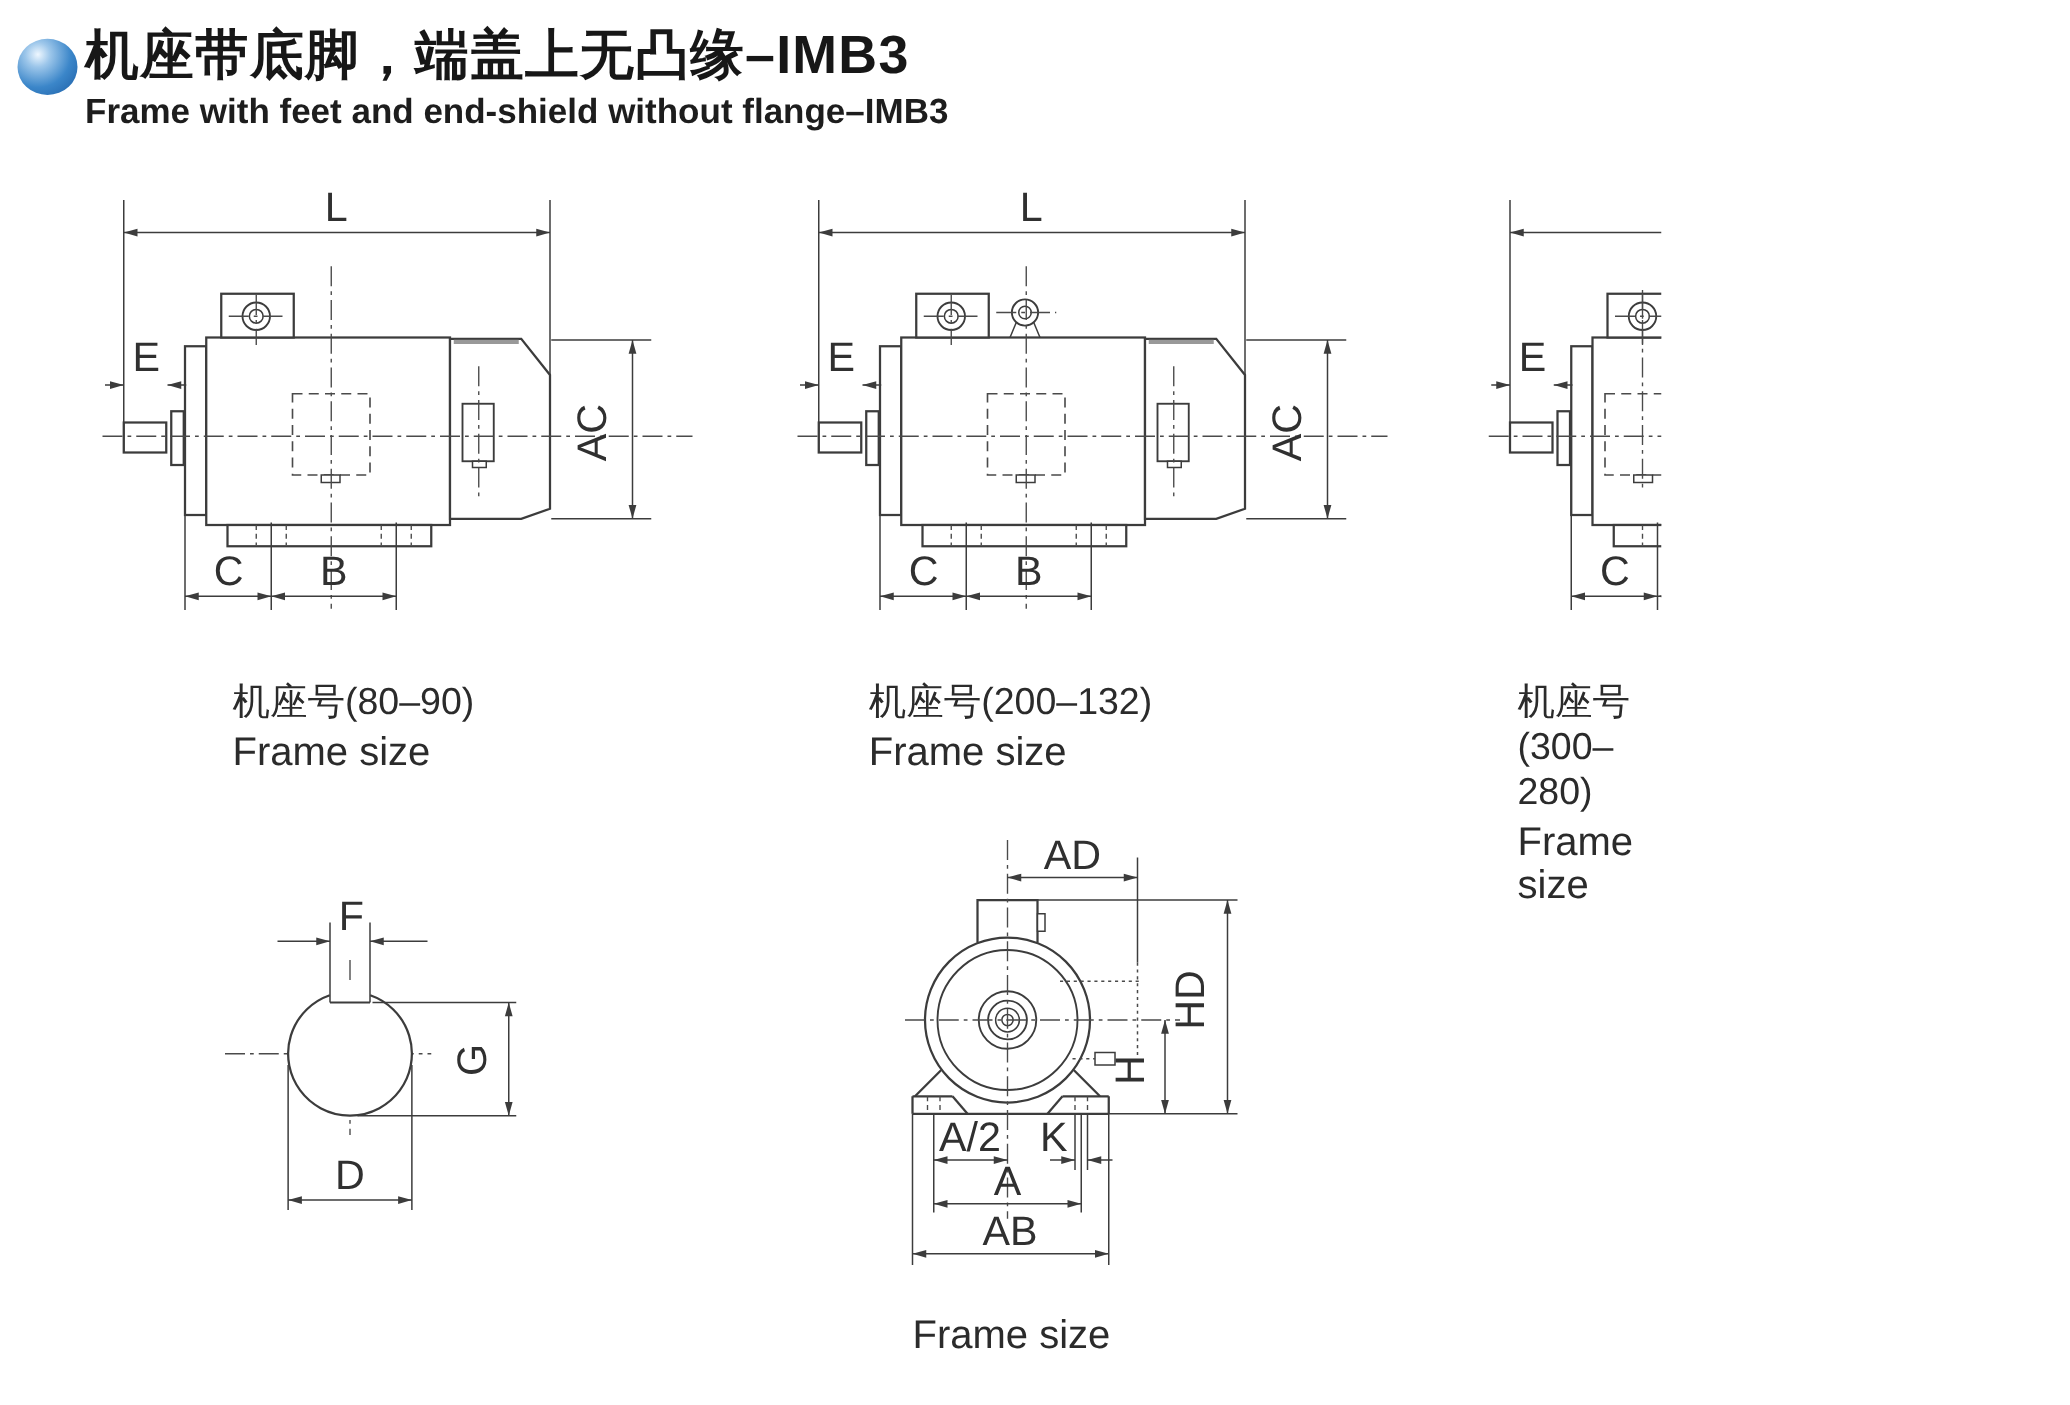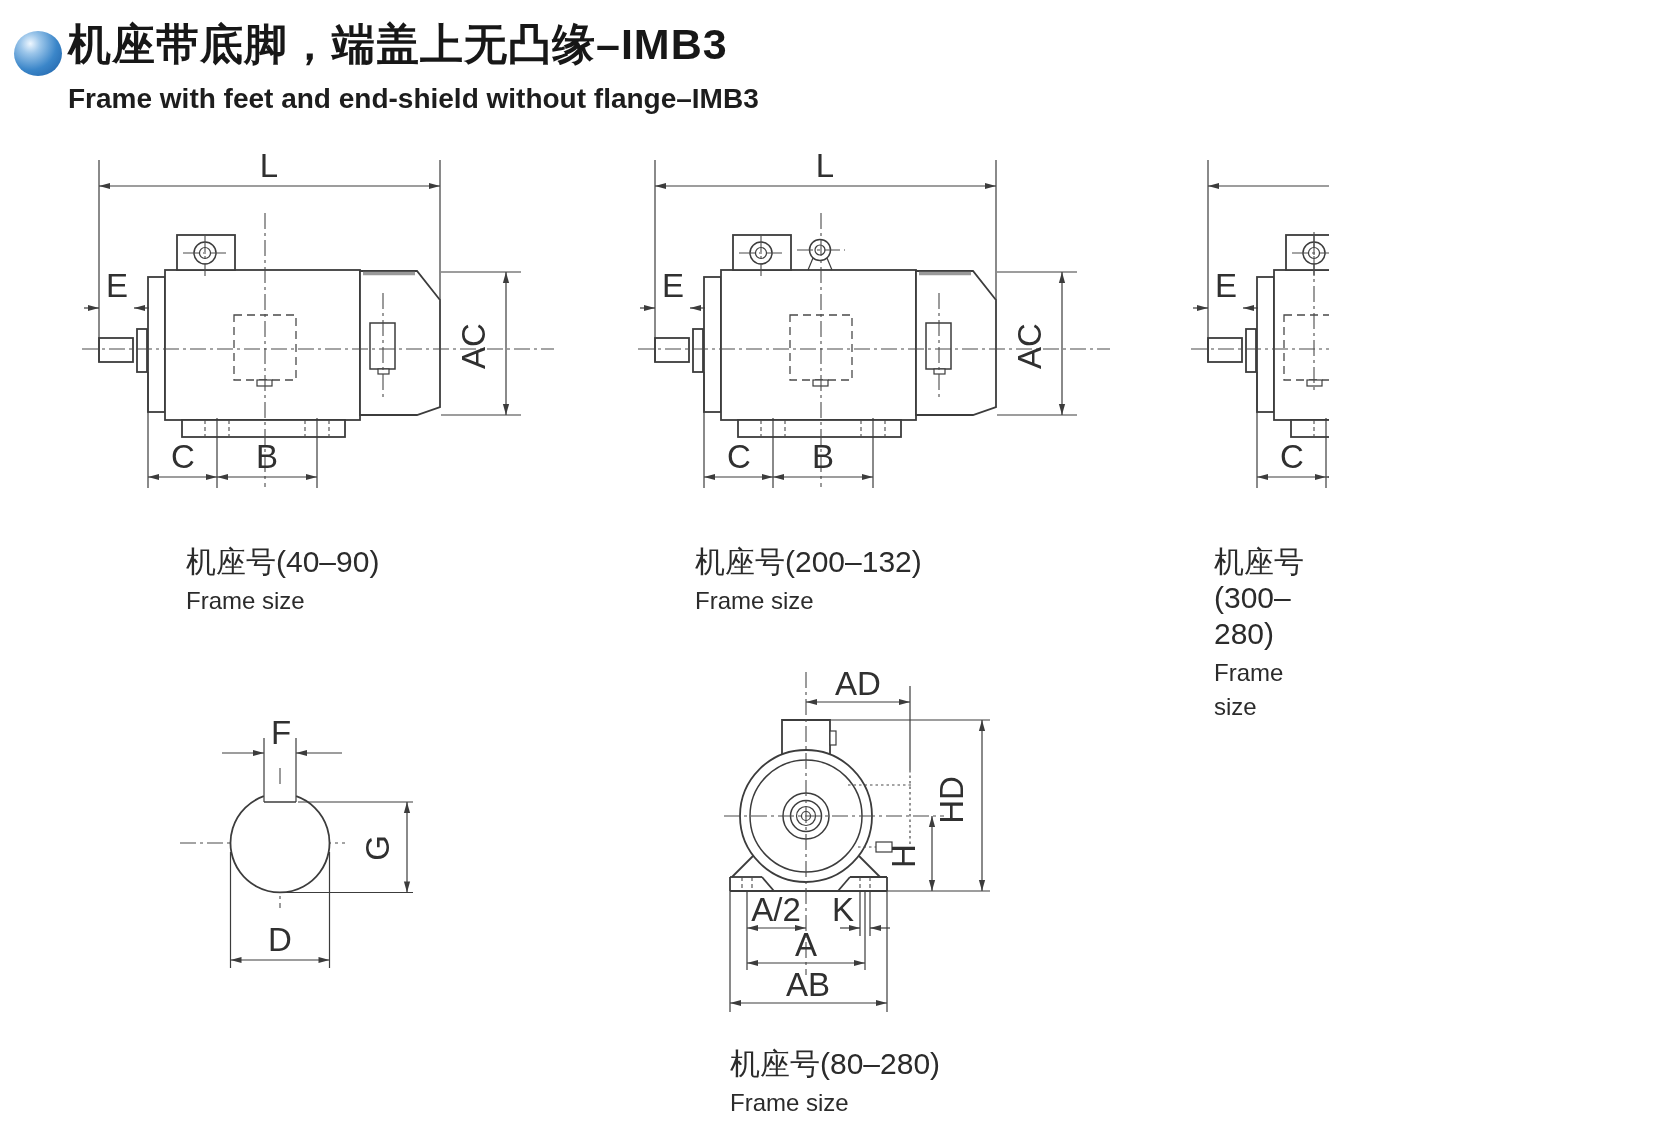--- a/index.html
+++ b/index.html
@@ -3,24 +3,24 @@
 <meta charset="utf-8">
 <style>
   html,body{margin:0;padding:0;background:#ffffff;}
   #stage{position:relative;width:1329px;height:1124px;background:#fff;overflow:hidden;
          font-family:"Liberation Sans", sans-serif;}
   .header{position:absolute;left:14px;top:22px;display:flex;align-items:flex-start;}
   .bullet{display:block;width:48px;height:45px;border-radius:50%;margin-top:9px;
           background:radial-gradient(circle at 34% 28%, #eef7ff 0%, #9cc6ea 22%, #3b86c9 58%, #1b5ca3 100%);}
   .titles{margin-left:6px;}
   .title-cn{font-size:43px;font-weight:bold;color:#171717;letter-spacing:1px;line-height:1.05;}
-  .title-en{font-size:28px;font-weight:bold;color:#1d1d1d;letter-spacing:0px;margin-top:16px;}
+  .title-en{font-size:28px;font-weight:bold;color:#1d1d1d;letter-spacing:0px;margin-top:6px;}
   .caption{position:absolute;color:#2b2b2b;}
   .caption .cn{font-size:30px;line-height:36px;}
-  .caption .en{font-size:24px;line-height:34px;margin-top:4px;}
+  .caption .en{font-size:32px;line-height:34px;margin-top:4px;}
   svg{position:absolute;left:0;top:0;}
   .obj{fill:#ffffff;stroke:#3c3c3c;stroke-width:1.8;}
   .obj2{fill:none;stroke:#3c3c3c;stroke-width:1.5;}
   .objthin{fill:#ffffff;stroke:#3c3c3c;stroke-width:1.2;}
   .thin{fill:none;stroke:#3c3c3c;stroke-width:1.2;}
   .cl{fill:none;stroke:#4a4a4a;stroke-width:1.1;stroke-dasharray:16 4 3 4;}
   .dashr{fill:none;stroke:#4a4a4a;stroke-width:1.3;stroke-dasharray:8 5;}
   .dot{fill:none;stroke:#4a4a4a;stroke-width:1.2;stroke-dasharray:2.5 3;}
   .holed{fill:none;stroke:#4a4a4a;stroke-width:1.1;stroke-dasharray:4 3;}
   .dim{fill:none;stroke:#3c3c3c;stroke-width:1.2;}
@@ -267,29 +267,28 @@
       <line x1="890" y1="928" x2="870" y2="928" class="dim" marker-end="url(#arr)"></line>
       <text class="lbl" x="843" y="921">K</text>
       <line x1="747" y1="963" x2="865" y2="963" class="dim" marker-start="url(#arr)" marker-end="url(#arr)"></line>
       <text class="lbl" x="806" y="956">A</text>
       <line x1="730" y1="1003" x2="887" y2="1003" class="dim" marker-start="url(#arr)" marker-end="url(#arr)"></line>
       <text class="lbl" x="808" y="996">AB</text>
     </g>
   </svg>
 
   <div class="caption" style="left:186px;top:544px;">
-    <div class="cn">机座号(40–90)</div>
+    <div class="cn">机座号(80–90)</div>
     <div class="en">Frame size</div>
   </div>
   <div class="caption" style="left:695px;top:544px;">
     <div class="cn">机座号(200–132)</div>
     <div class="en">Frame size</div>
   </div>
   <div class="caption" style="left:1214px;top:544px;">
     <div class="cn">机座号(300–280)</div>
     <div class="en">Frame size</div>
   </div>
   <div class="caption" style="left:730px;top:1046px;">
-    <div class="cn">机座号(80–280)</div>
     <div class="en">Frame size</div>
   </div>
 
 </div>
 
 </body></html>

